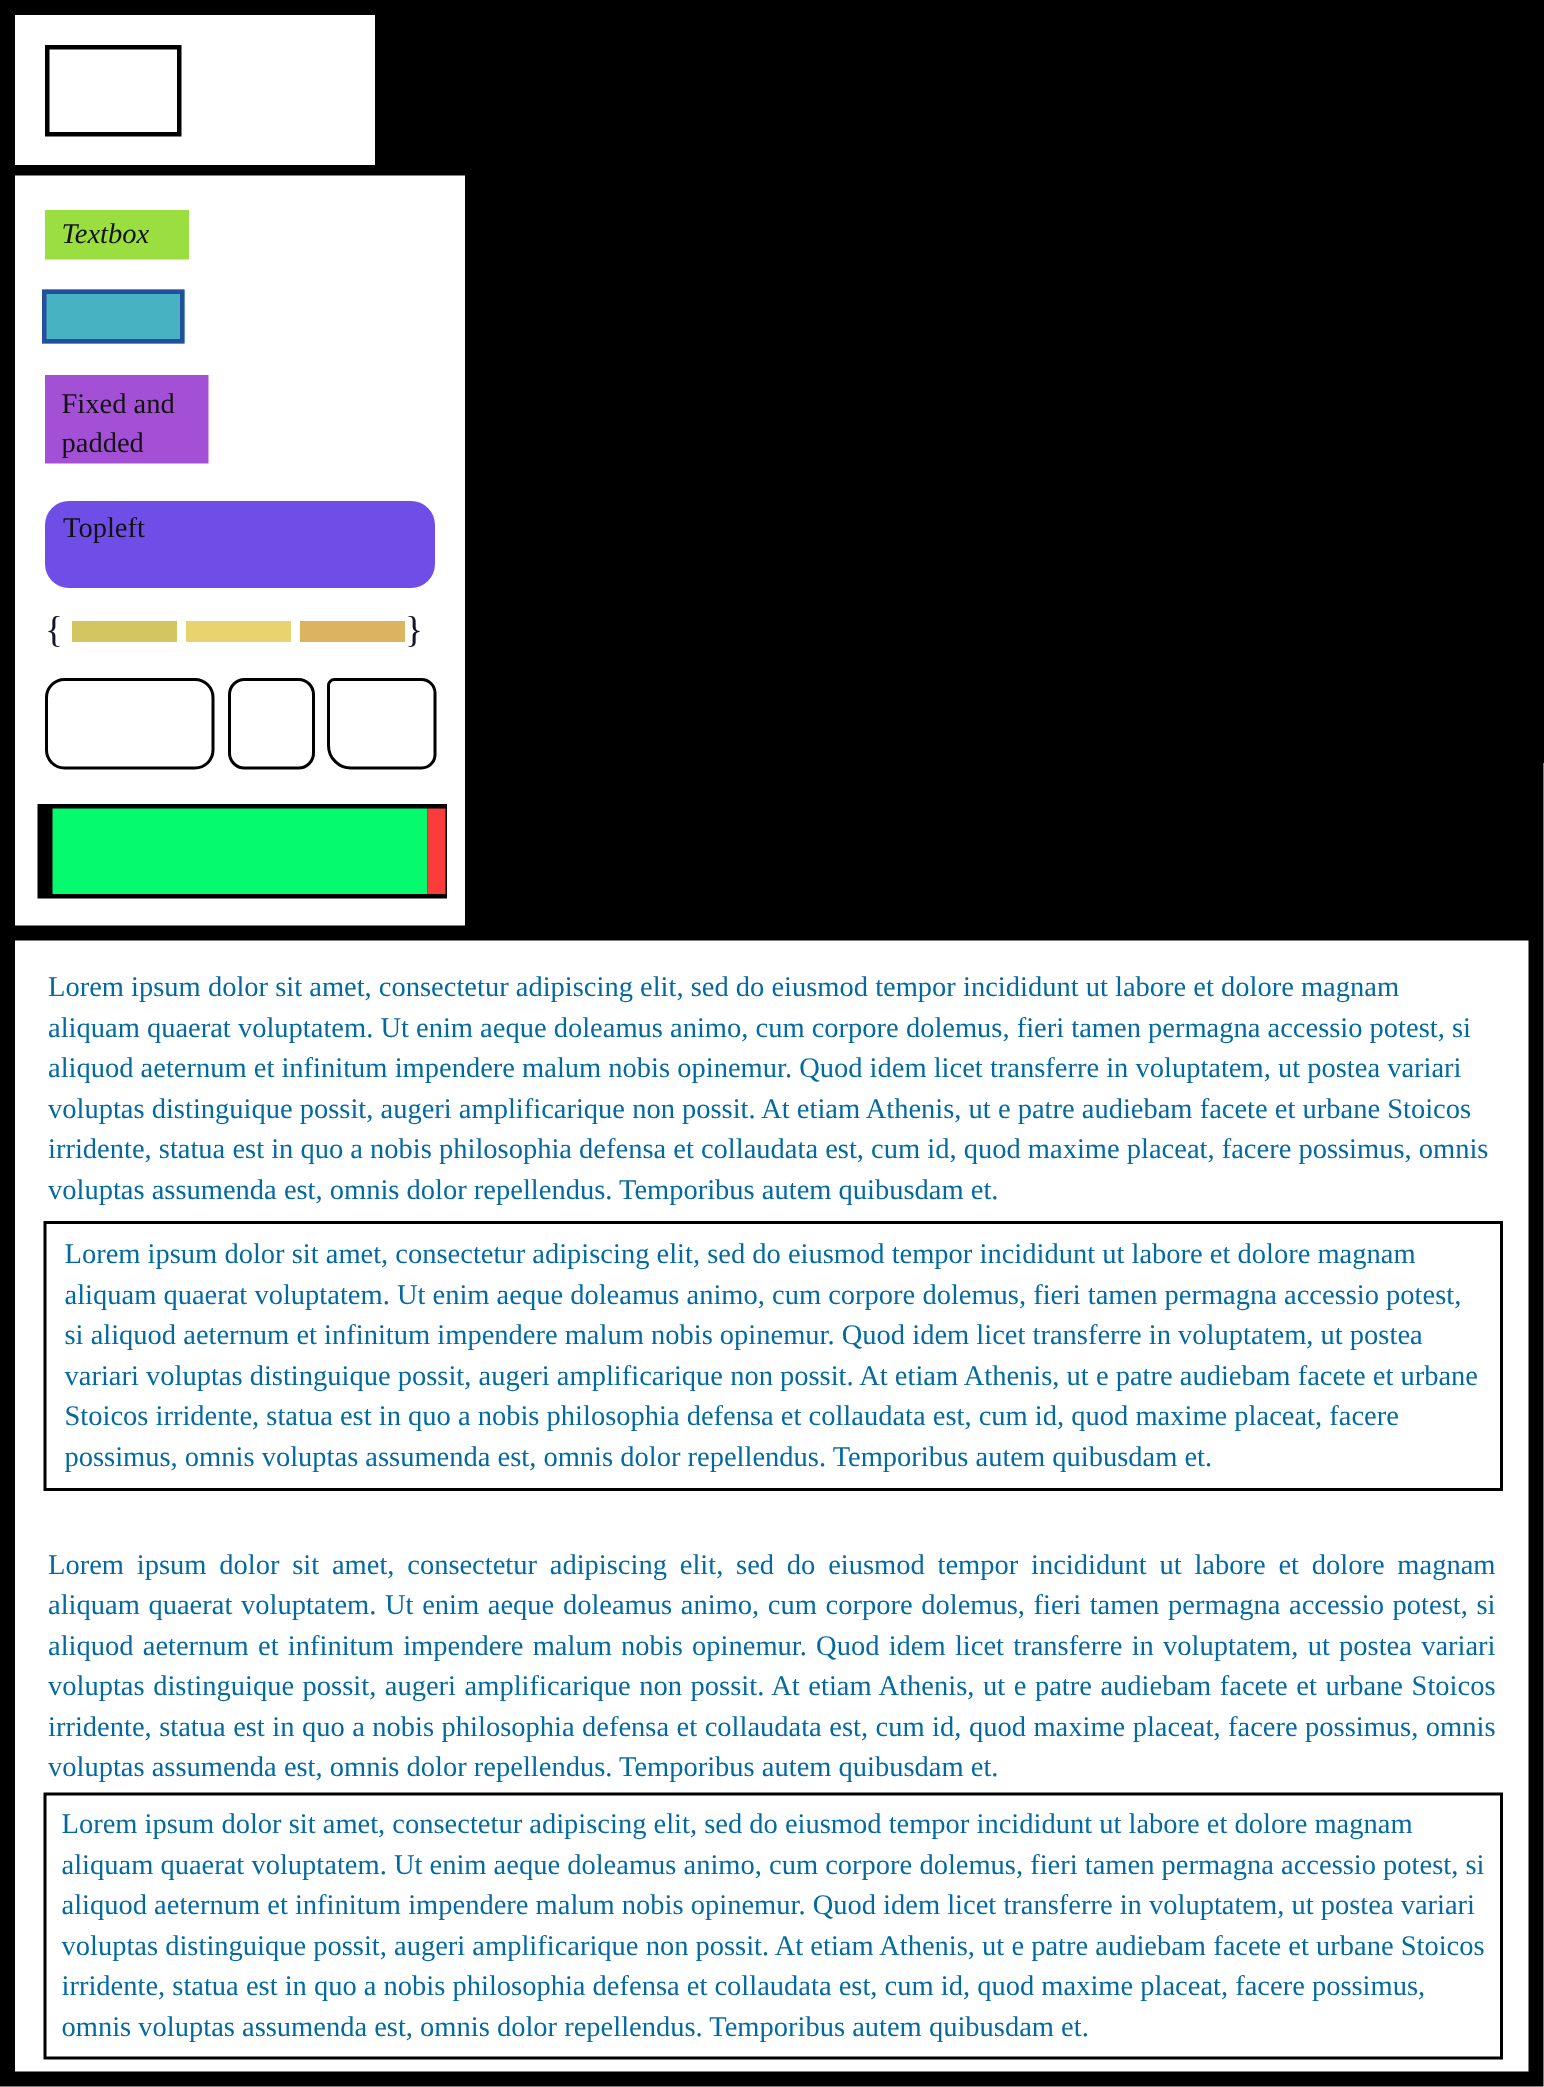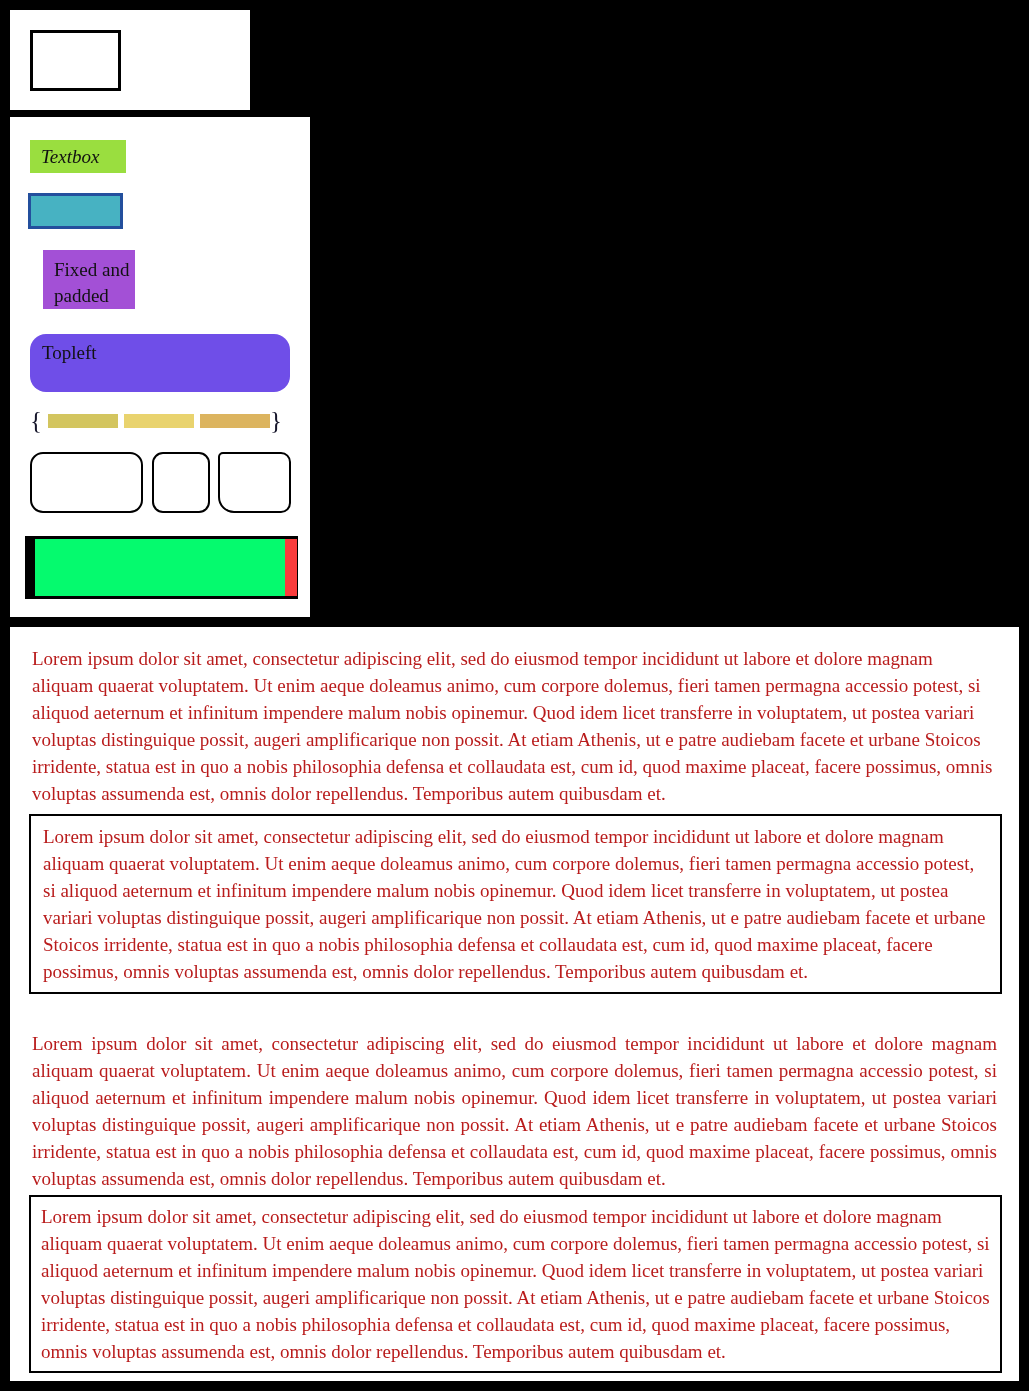--- a/index.html
+++ b/index.html
@@ -30,24 +30,24 @@
     padding-left:11px; box-sizing:border-box;
     font-size:19px; color:#111;font-style:italic;
   }
   .teal-box {
     position:absolute; left:18px; top:76px;
     width:89px; height:30px;
     border:3px solid #234f9d;
   }
   .fixed-padded-box {
     position:absolute; left:20px; top:133px;
-    width:92px; height:59px;
+    width:109px; height:59px;
     box-sizing:border-box;
     padding:7px 2px 0 11px;
-    font-size:19px; line-height:26px; color:#111;margin-left:13px;
+    font-size:19px; line-height:26px; color:#111;
   }
   .topleft-box {
     position:absolute; left:20px; top:217px;
     width:260px; height:58px;
     box-sizing:border-box;
     padding:8px 0 0 12px;
     font-size:19px; color:#111;
   }
 
   .brace-row {
@@ -74,21 +74,21 @@
     position:absolute; left:10px; top:3px;
     width:250px; height:57px;
   }
   .progress-remainder {
     position:absolute; left:260px; top:3px;
     width:12px; height:57px;
   }
 
   
   #panel-document { left:10px; top:627px; width:1009px; height:754px;
-                    font-size:19px; line-height:27px; color:#b91c1c; }
+                    font-size:19px; line-height:27px; color:#0369a1; }
   #panel-document p { margin:0; }
   .para-plain     { position:absolute; left:22px; top:18px;  width:965px; }
   .para-box1      { position:absolute; left:19px; top:187px; width:973px;
                     box-sizing:border-box; border:2px solid #000; padding:7px 12px; }
   .para-justified { position:absolute; left:22px; top:403px; width:965px; text-align:justify; }
   .para-box2      { position:absolute; left:19px; top:568px; width:973px;
                     box-sizing:border-box; border:2px solid #000; padding:6px 10px; }
 </style>
 </head>
 <body style="background: rgb(0, 0, 0);">

